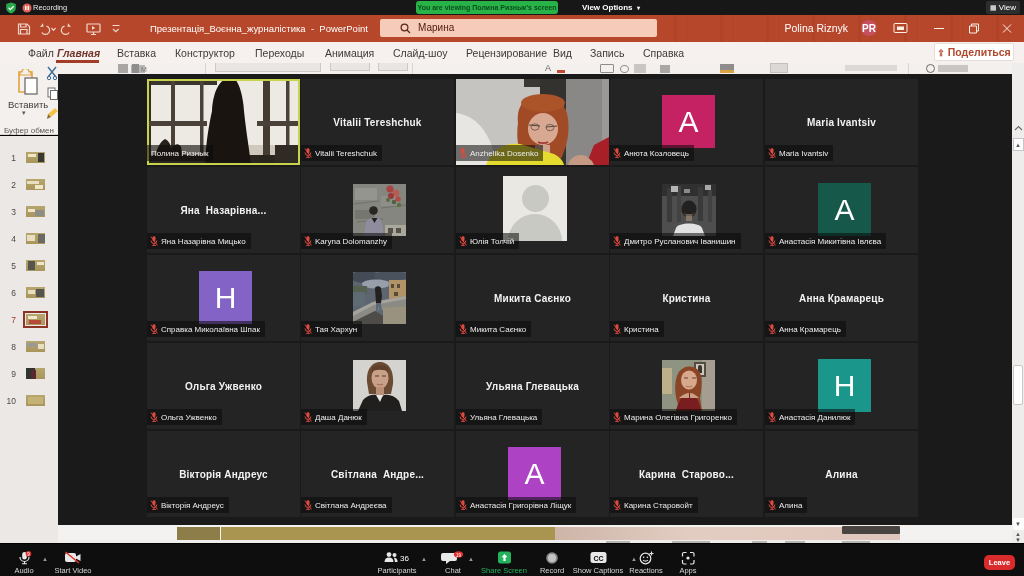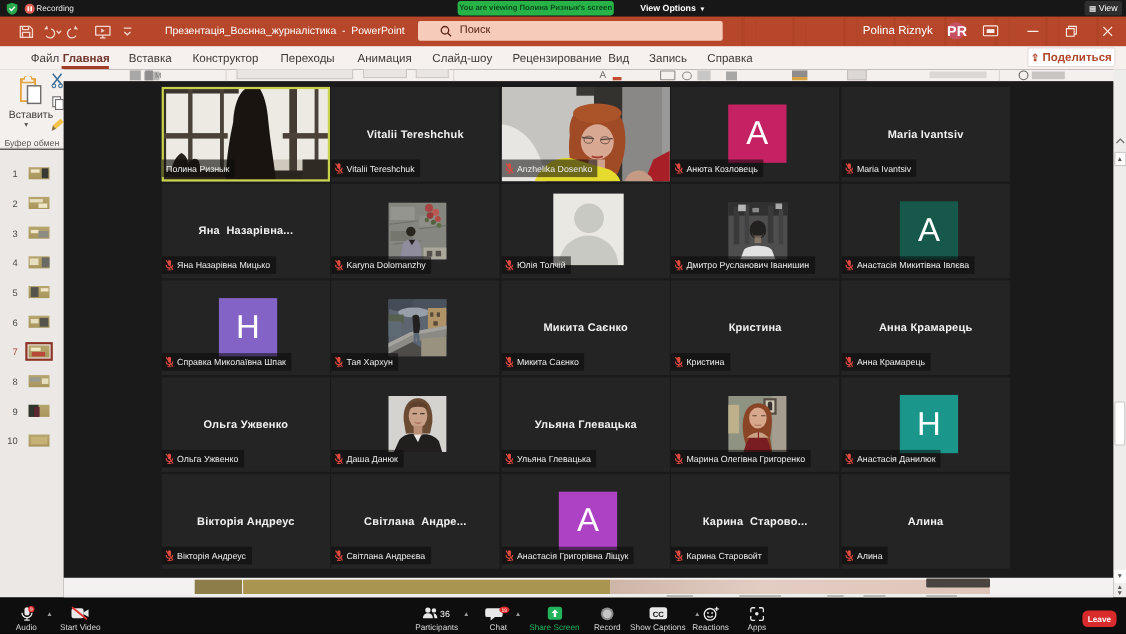--- a/index.html
+++ b/index.html
@@ -14,27 +14,27 @@
   #viewopts { left:566px; top:0; width:90px; height:15px; color:#fff; font-size:8px; font-weight:bold; line-height:15px; text-align:center; }
   #recording { left:33px; top:0; height:15px; color:#e8e8e8; font-size:7.5px; line-height:15px; }
   #viewbtn { left:986px; top:1px; width:34px; height:13px; background:#2e2e2e; border-radius:2px; color:#fff; font-size:8px; line-height:13px; text-align:center; }
 
   
   #titlebar { left:0; top:15px; width:1024px; height:36px; background:#b7472a; }
   #ppttitle { left:150px; top:0; height:27px; line-height:27px; color:#fff; font-size:9.5px; }
   #searchbox { left:380px; top:4px; width:277px; height:18px; background:#f6cbba; border-radius:2px;
      color:#502013; font-size:10px; line-height:18px; }
   #pname { left:760px; top:0; width:88px; height:27px; line-height:27px; color:#fff; font-size:10.5px; text-align:right; }
-  #prbadge { left:861px; top:5px; width:16px; height:16px; border-radius:50%; background:#c64f62; color:#fff; font-size:13px; font-weight:bold; line-height:17px; }
+  #prbadge { left:861px; top:5px; width:16px; height:16px; border-radius:50%; background:#c64f62; color:#fff; font-size:10px; font-weight:bold; line-height:17px; text-align:center; }
   .qat { color:#f4d9d1; }
 
   
   #tabrow { left:0; top:42px; width:1024px; height:21px; background:#f6f1ef; }
   .tab { position:absolute; top:0; height:21px; line-height:22px; color:#3d3a39; font-size:10.5px; }
-  #tab-glav { color:#70352a; font-weight:bold; }
+  #tab-glav { color:#70352a; font-weight:bold;font-style:italic; }
   #glavline { left:56px; top:18px; width:43px; height:2.5px; background:#a33c27; }
   #sharebtn { left:934px; top:1px; width:80px; height:18px; background:#fff; border:1px solid #e4dedb; border-radius:2px;
      color:#b0482c; font-size:10.5px; font-weight:bold; line-height:16px; text-align:center; }
 
   
   #ribbonstrip { left:0; top:63px; width:1024px; height:11px; background:#f4f0ee; }
   #leftribbon { left:0; top:63px; width:58px; height:72px; background:#f4f0ee; border-bottom:1px solid #d9d4d1; }
   #leftpanel { left:0; top:136px; width:58px; height:407px; background:#ebe8e6; }
   #rightstrip { left:1012px; top:63px; width:12px; height:480px; background:#efedeb; }
   #pptbottom { left:58px; top:525px; width:954px; height:18px; background:#f4f2f0; }
@@ -92,21 +92,21 @@
       <rect x="70" y="3" width="13" height="8" rx="0.5"></rect>
         <path d="M74 13.5 h5 M76.5 11 v2.5"></path>
       <path d="M75 5 l3.2 1.9 -3.2 1.9 z" fill="#f3d8cf" stroke="none"></path>
       <path d="M95.5 4.5 h7 M96 8 l2.8 2.6 2.8 -2.6"></path>
     </g>
   </svg>
   <div class="abs" id="ppttitle">Презентація_Воєнна_журналістика &nbsp;-&nbsp; PowerPoint</div>
   <div class="abs" id="searchbox"><svg style="position:absolute;left:20px;top:4px" width="11" height="11" viewBox="0 0 11 11">
         <circle cx="4.5" cy="4.5" r="3.4" stroke="#5a2518" stroke-width="1.2" fill="none"></circle>
         <path d="M7 7 L10 10" stroke="#5a2518" stroke-width="1.2"></path>
-      </svg><span style="margin-left:38px">Поиск</span></div>
+      </svg><span style="margin-left:38px">Марина</span></div>
   <div class="abs" id="pname">Polina Riznyk</div>
   <div class="abs" id="prbadge">PR</div>
   <svg class="abs" style="left:893px;top:6px" width="125" height="15" viewBox="0 0 125 15">
     <g stroke="#fceee9" stroke-width="1" fill="none">
       <rect x="1" y="2.5" width="13" height="9" rx="1"></rect>
         <rect x="4" y="5.5" width="7" height="3.5" fill="#fceee9" stroke="none"></rect>
       <path d="M41 7.5 h10"></path>
       <path d="M76.5 5 h7 v7 h-7 z M78.5 5 v-2 h7 v7 h-2"></path>
       <path d="M110 3.5 l8 8 M118 3.5 l-8 8"></path>
     </g>

